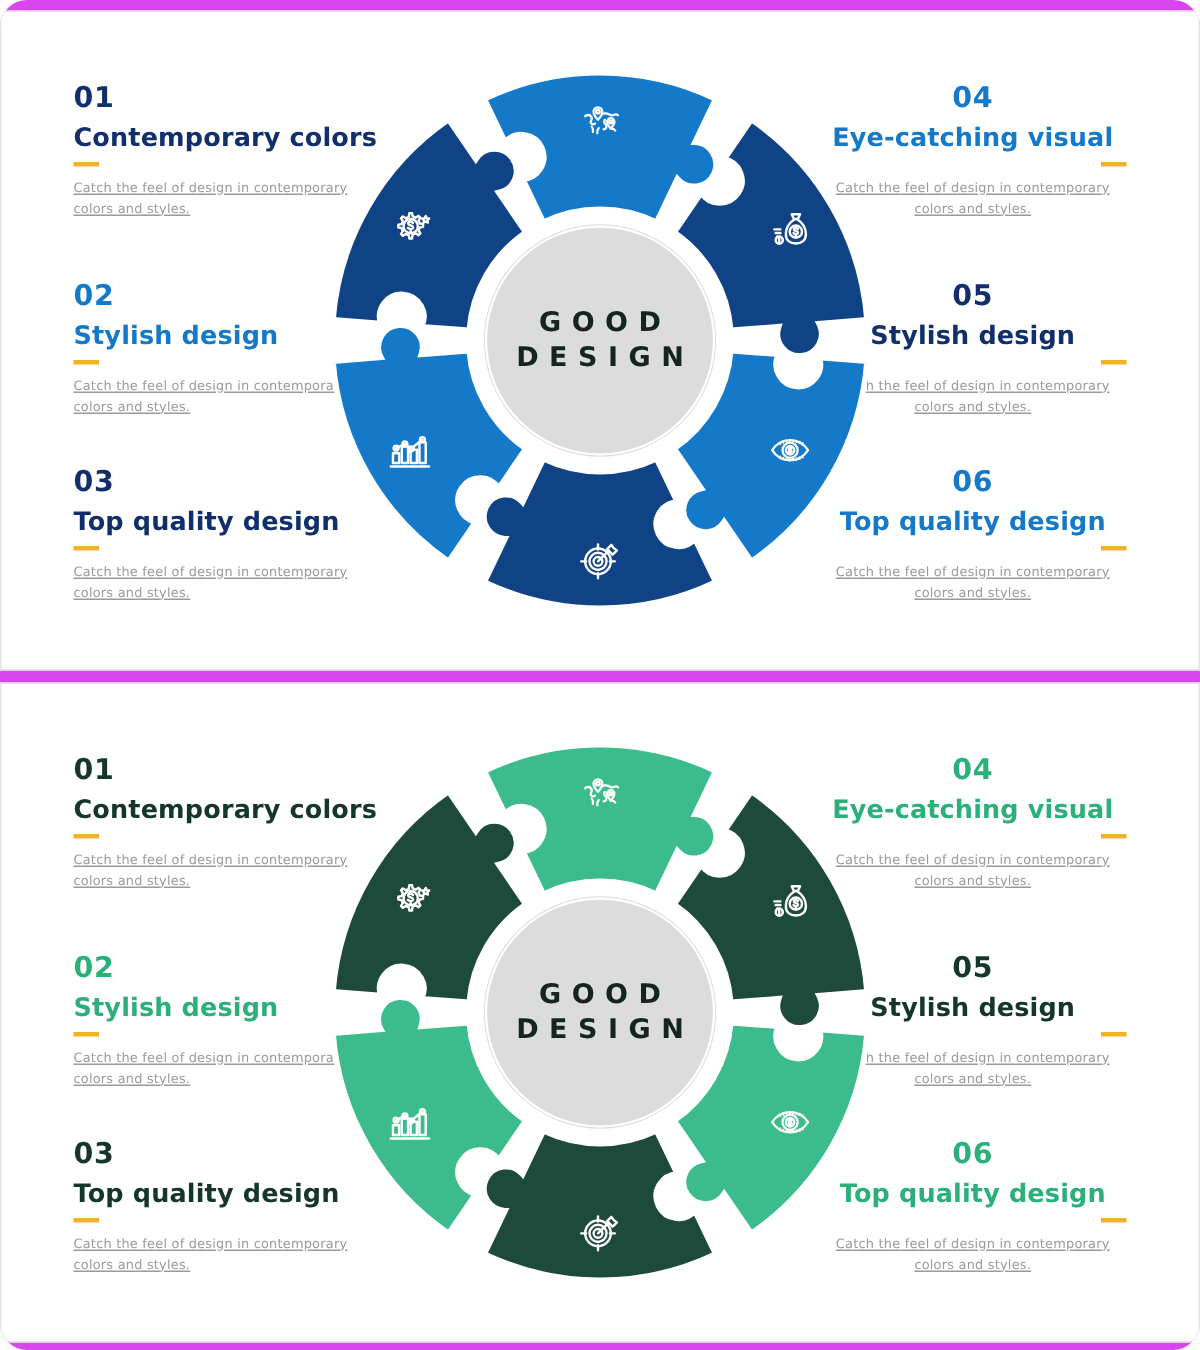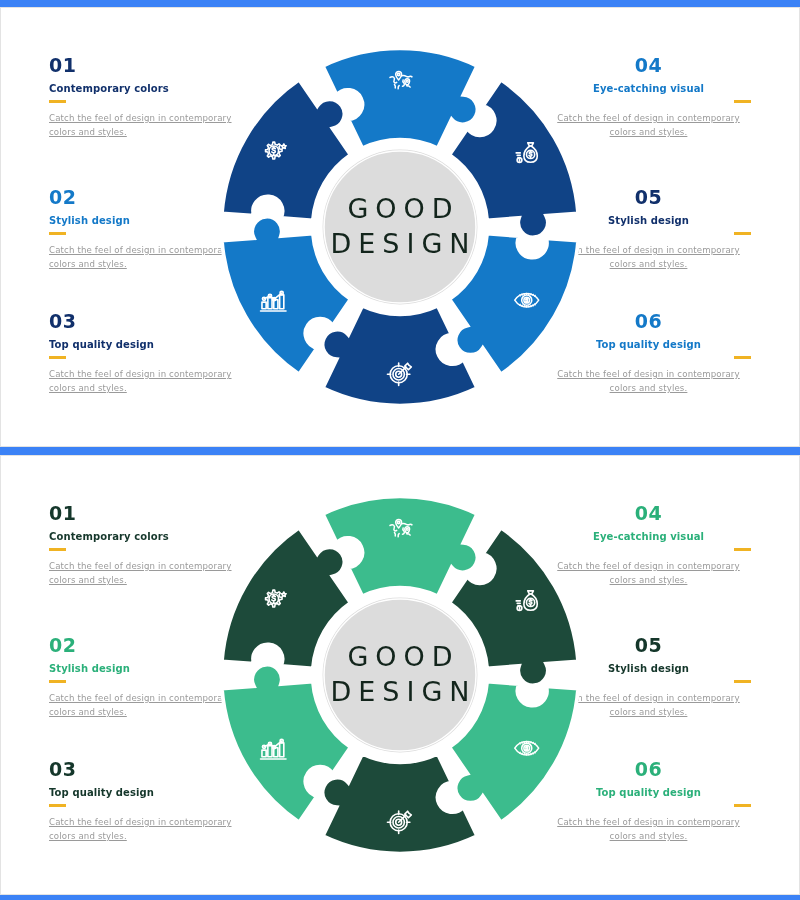--- a/index.html
+++ b/index.html
@@ -5,22 +5,23 @@
   html, body {
     margin: 0;
     padding: 0;
     background: #ffffff;
     font-family: "Liberation Sans", sans-serif;
   }
   #page {
     width: 800px;
     height: 900px;
     position: relative;
-    background: #3b82f6;
+    background: #d946ef;
     overflow: hidden;
+    border-radius: 18px;
   }
   .panel {
     position: absolute;
     left: 0;
     width: 800px;
     height: 440px;
     background: #ffffff;
     border: 1px solid #e3e3e3;
     box-sizing: border-box;
   }
@@ -49,21 +50,21 @@
   }
   .item-num {
     font-size: 19px;
     font-weight: bold;
     letter-spacing: 0.5px;
     line-height: 1.05;
     margin: 0 0 7px 0;
     font-family: "DejaVu Sans", sans-serif;
   }
   .item-title {
-    font-size: 10px;
+    font-size: 17px;
     font-weight: bold;
     line-height: 1.1;
     margin: 0 0 6px 0;
     letter-spacing: 0.1px;
     font-family: "DejaVu Sans", sans-serif;
   }
   .rule {
     display: block;
     width: 17px;
     height: 3px;
@@ -101,22 +102,22 @@
     position: absolute;
     left: 50%;
     top: 50%;
     transform: translate(-50%, -50%);
     text-align: center;
     pointer-events: none;
     width: 170px;
   }
   .center-line {
     font-family: "DejaVu Sans", sans-serif;
-    font-size: 27px;
-    font-weight: normal;
+    font-size: 18px;
+    font-weight: bold;
     letter-spacing: 7px;
     color: #13251c;
     line-height: 1.28;
     text-indent: 7px;
   }
 </style>
 </head>
 <body>
 
 <div id="page">

